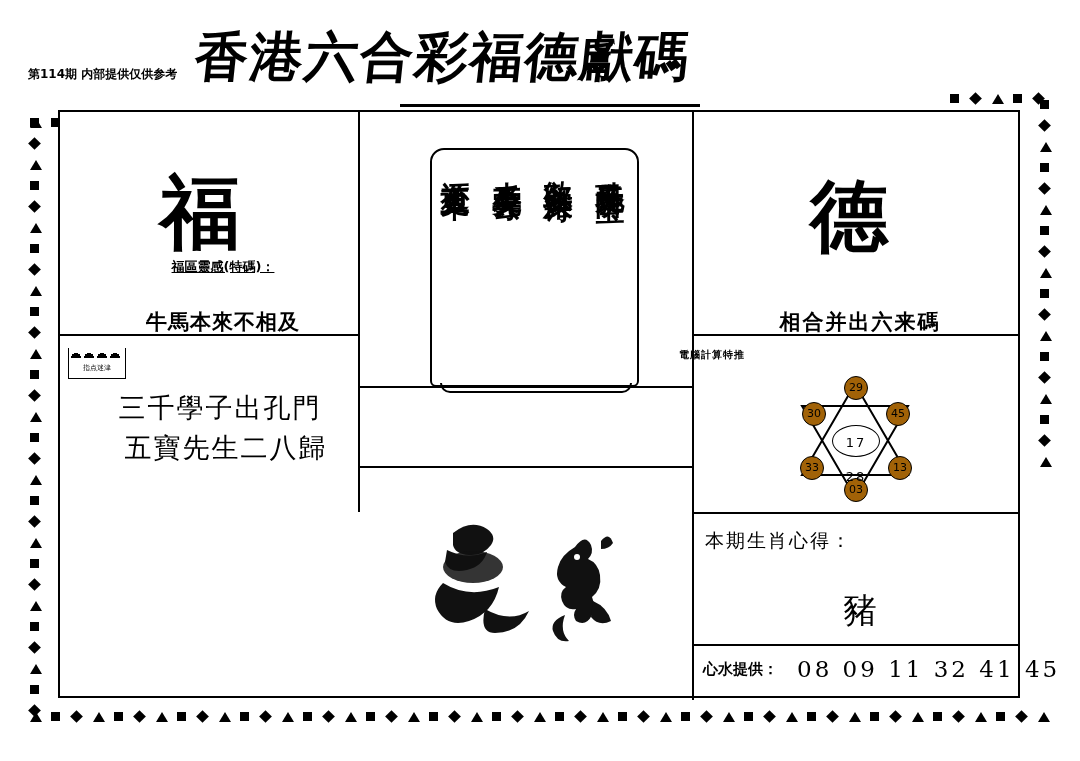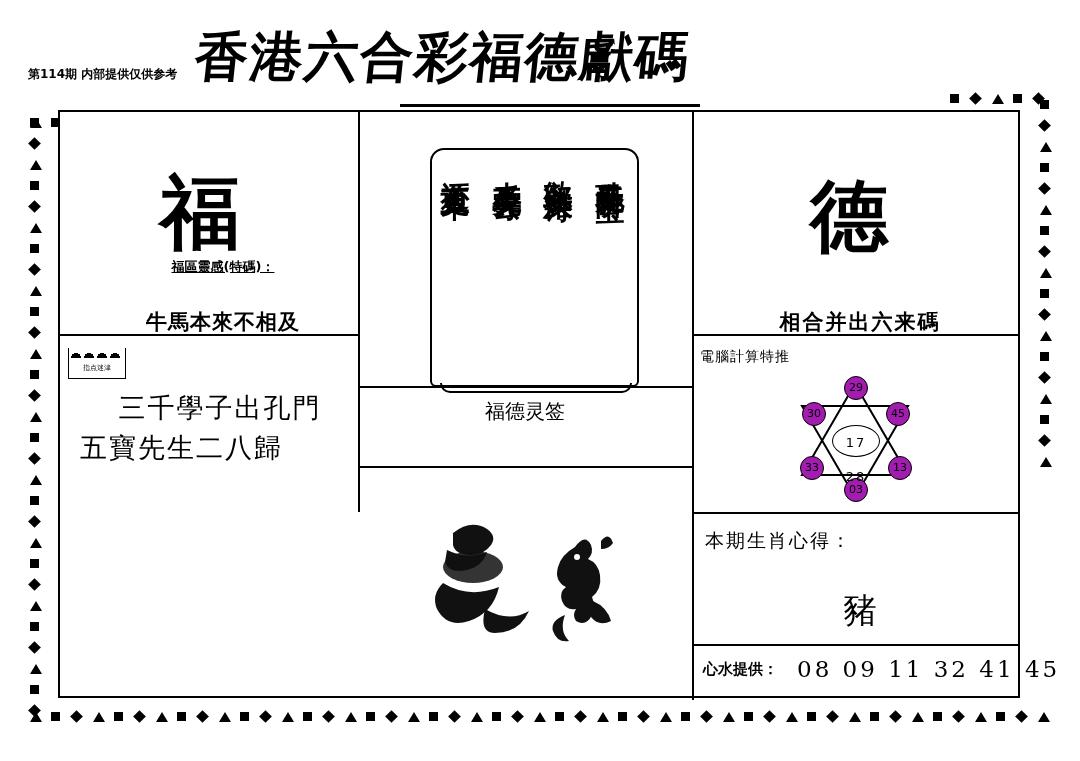--- a/index.html
+++ b/index.html
@@ -67,21 +67,21 @@
   .left-line2{
     position:absolute;left:88px;top:308px;width:270px;text-align:center;
     font-size:21px;font-weight:bold;letter-spacing:1px;
   }
   .left-poem1{
     position:absolute;left:80px;top:390px;width:280px;text-align:center;
     font-size:27px;letter-spacing:2px;
     font-family:"DejaVu Serif","Liberation Serif",serif;
   }
   .left-poem2{
-    position:absolute;left:80px;top:430px;width:280px;text-align:left;
+    position:absolute;left:86px;top:430px;width:280px;text-align:center;
     font-size:27px;letter-spacing:2px;
     font-family:"DejaVu Serif","Liberation Serif",serif;
   }
   .click-stamp{
     position:absolute;left:68px;top:348px;width:56px;height:30px;
     border:1px solid #000;border-top:none;
     font-size:7px;text-align:center;line-height:40px;
     overflow:hidden;
   }
   .click-stamp::before{
@@ -135,30 +135,30 @@
   }
   .right-line1{
     position:absolute;left:700px;top:282px;width:320px;text-align:center;
     font-size:21px;font-weight:bold;letter-spacing:2px;
   }
   .right-line2{
     position:absolute;left:700px;top:308px;width:320px;text-align:center;
     font-size:21px;font-weight:bold;letter-spacing:2px;
   }
   .computer-note{
-    position:absolute;left:700px;top:348px;
-    font-size:14px;font-weight:normal;letter-spacing:1px;
+    position:absolute;left:679px;top:348px;
+    font-size:10px;font-weight:bold;letter-spacing:1px;
   }
 
   
   .star-wrap{position:absolute;left:790px;top:378px;width:130px;height:125px;}
   .num{
     position:absolute;border:1.5px solid #000;border-radius:50%;
     width:22px;height:22px;line-height:21px;text-align:center;
-    font-size:11px;background:#a21caf;font-family:"DejaVu Sans",sans-serif;
+    font-size:11px;background:#a16207;font-family:"DejaVu Sans",sans-serif;
   }
   .num-center{
     position:absolute;border:1.5px solid #000;border-radius:50%;
     width:46px;height:30px;line-height:34px;text-align:center;
     font-size:13px;background:#fff;letter-spacing:2px;
   }
 
   .zodiac-title{
     position:absolute;left:705px;top:528px;
     font-size:19px;letter-spacing:2px;
@@ -316,21 +316,20 @@
   <div class="left-poem1">三千學子出孔門</div>
   <div class="left-poem2">五寶先生二八歸</div>
 
   <div class="scroll"></div>
   <div class="scroll-cols">
     <div class="scroll-col">珠是无阶宝</div>
     <div class="scroll-col">欲取实难讨</div>
     <div class="scroll-col">本爱先去寻</div>
     <div class="scroll-col">还有人更早</div>
   </div>
-  <div class="center-caption">福德灵签</div>
 
   <svg class="art" viewBox="0 0 220 150">
     <g fill="#111">
       <path d="M28 28 q18 -14 34 -4 q10 7 4 16 q-8 11 -22 10 q-14 -1 -16 -10 z"></path>
       <path d="M22 45 q20 10 40 2 q-4 14 -20 18 q-18 4 -22 -8 z"></path>
       <ellipse cx="48" cy="62" rx="30" ry="16" opacity="0.85"></ellipse>
       <path d="M18 78 q26 16 56 4 q-6 26 -30 34 q-22 7 -32 -12 q-6 -14 6 -26 z"></path>
       <path d="M60 104 q24 14 44 2 q-10 22 -34 22 q-16 0 -10 -24 z"></path>
       <path d="M150 42 q10 -14 16 -2 q3 8 -3 14 q10 4 12 16 q2 14 -8 22 q4 10 0 18 q-6 12 -16 6 q-4 -6 0 -12 q-10 2 -14 -8 q-3 -9 4 -14 q-12 -6 -8 -20 q3 -12 17 -20 z"></path>
       <path d="M168 96 q14 6 18 20 q-12 6 -20 -4 z"></path>

